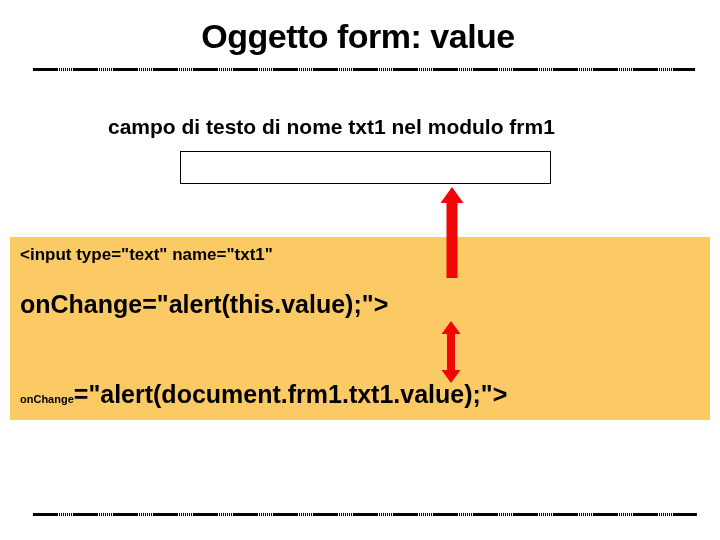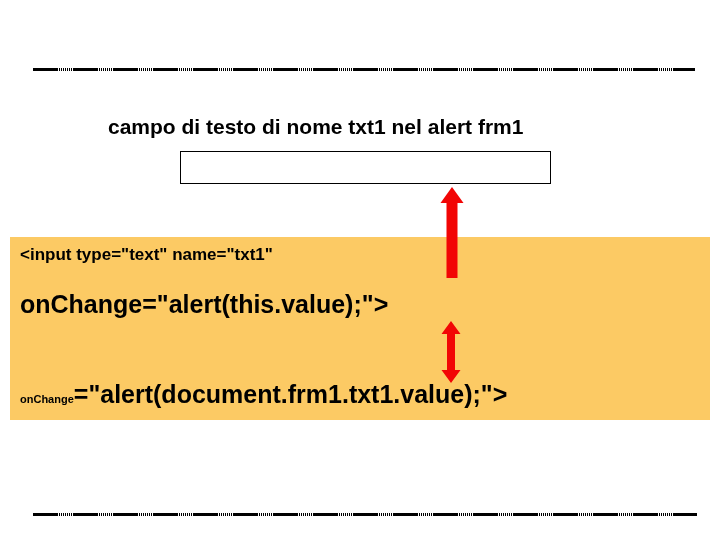--- a/index.html
+++ b/index.html
@@ -84,24 +84,25 @@
 
   .arrow-icon { position: absolute; }
   .arrow-up     { left: 440px; top: 187px; }
   .arrow-double { left: 441px; top: 321px; }
 </style>
 </head>
 <body>
 
 <div class="slide">
 
+  <div class="slide-title">Oggetto form: value</div>
 
   <div class="rule rule-top"></div>
 
-  <div class="subtitle">campo di testo di nome txt1 nel alert frm1</div>
+  <div class="subtitle">campo di testo di nome txt1 nel modulo frm1</div>
 
   <input type="text" class="text-input" value="" style="">
 
   <div class="code-box" style="background:#fcca64;"></div>
 
   <div class="code-line code-line-1">&lt;input type="text" name="txt1"</div>
 
   <div class="code-line code-line-2">onChange="alert(this.value);"&gt;</div>
 
   <div class="code-line code-line-3"><span class="code-small">onChange</span><span>="alert(document.frm1.txt1.value);"&gt;</span></div>

